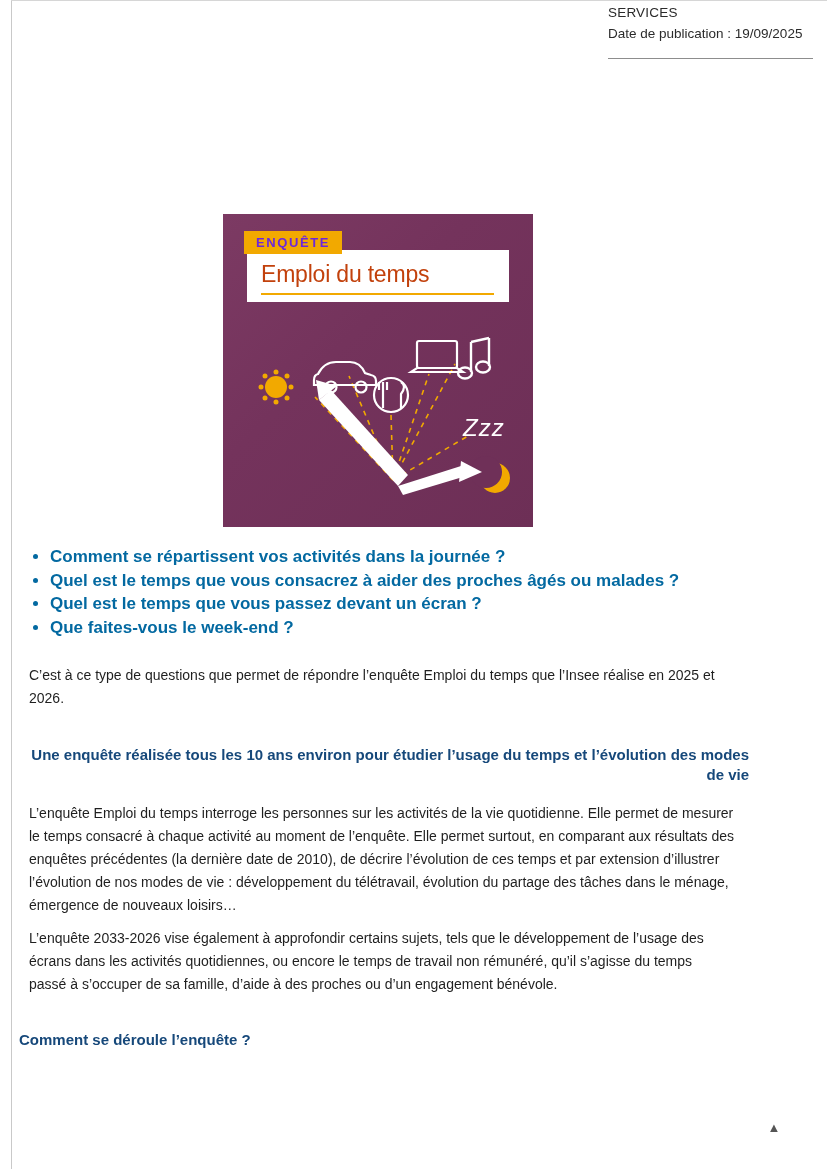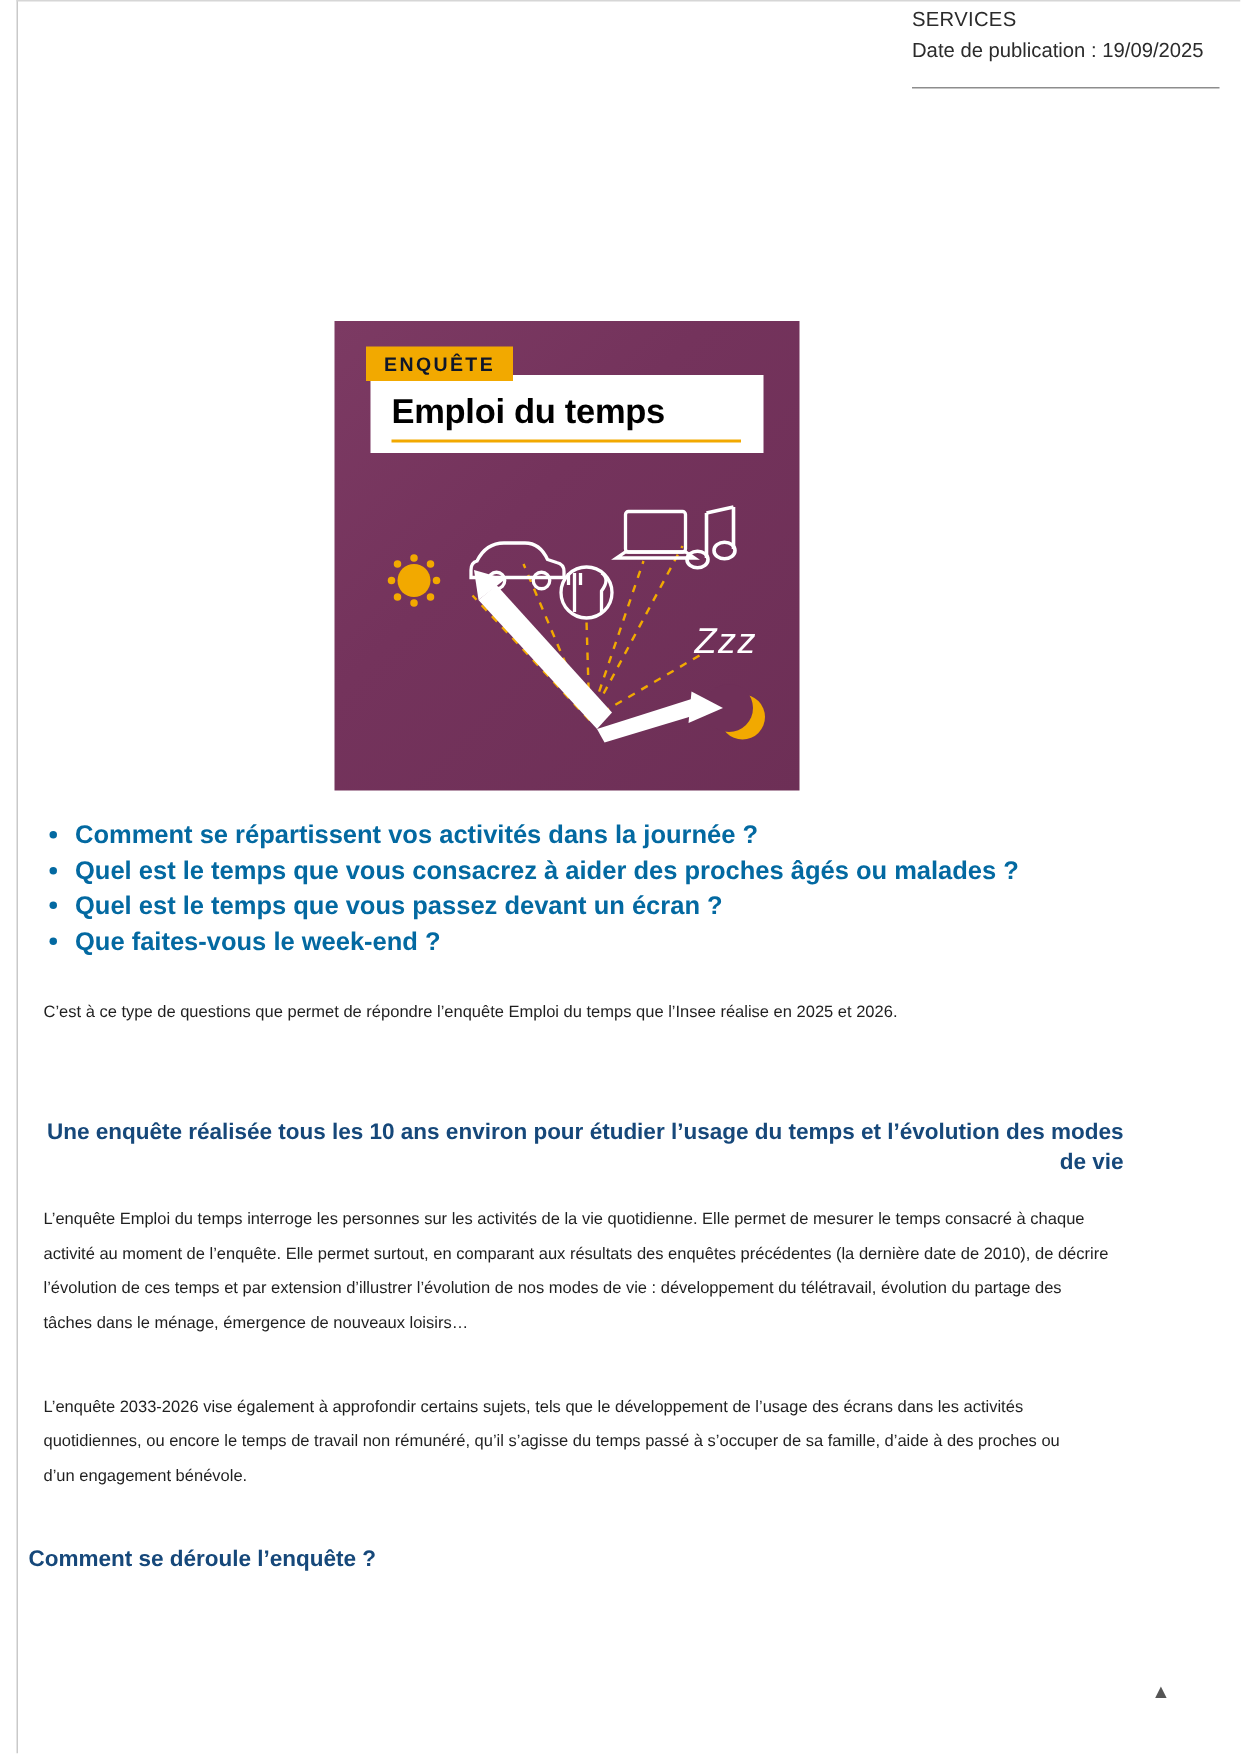--- a/index.html
+++ b/index.html
@@ -90,43 +90,43 @@
     width: 310px;
     height: 313px;
     background: linear-gradient(135deg, #7c3a63 0%, #74335c 40%, #6d2f56 100%);
     overflow: hidden;
   }
   .illus .tag {
     position: absolute;
     left: 21px;
     top: 17px;
     background: #f2a900;
-    color: #0f172a;
+    color: #6d28d9;
     font-size: 13px;
     font-weight: 700;
     letter-spacing: 1.6px;
     padding: 4px 12px 4px 12px;
     z-index: 3;
   }
   .illus .whitebox {
     position: absolute;
     left: 24px;
     top: 36px;
     width: 262px;
     height: 52px;
     background: #ffffff;
     z-index: 2;
   }
   .illus .whitebox .label {
     position: absolute;
     left: 14px;
     top: 11px;
-    color: #000000;
+    color: #c2410c;
     font-size: 23px;
-    font-weight: 700;
+    font-weight: 400;
     letter-spacing: -0.2px;
   }
   .illus .whitebox .underline {
     position: absolute;
     left: 14px;
     bottom: 7px;
     width: 233px;
     height: 2px;
     background: #f2a900;
   }
@@ -199,21 +199,21 @@
     color: #0369a1;
     line-height: 23px;
     margin: 0 0 0.5px 0;
   }
   .bullets ul {
     margin: 0;
     padding-left: 22px;
   }
 
   .para {
-    font-size: 11px;
+    font-size: 14px;
     line-height: 23px;
     color: #1f1f1f;
     margin-top: 16px;
   }
   .p-intro {
     position: absolute;
     left: 29px;
     top: 648px;
     width: 695px;
   }

